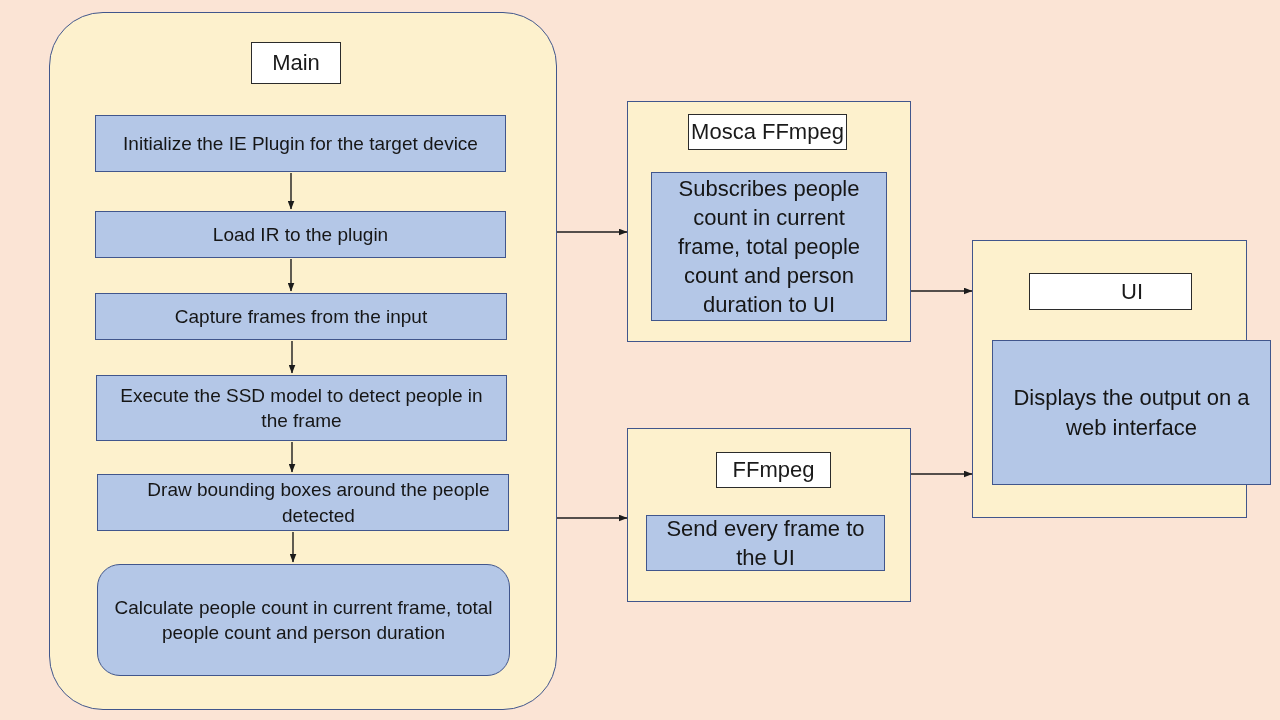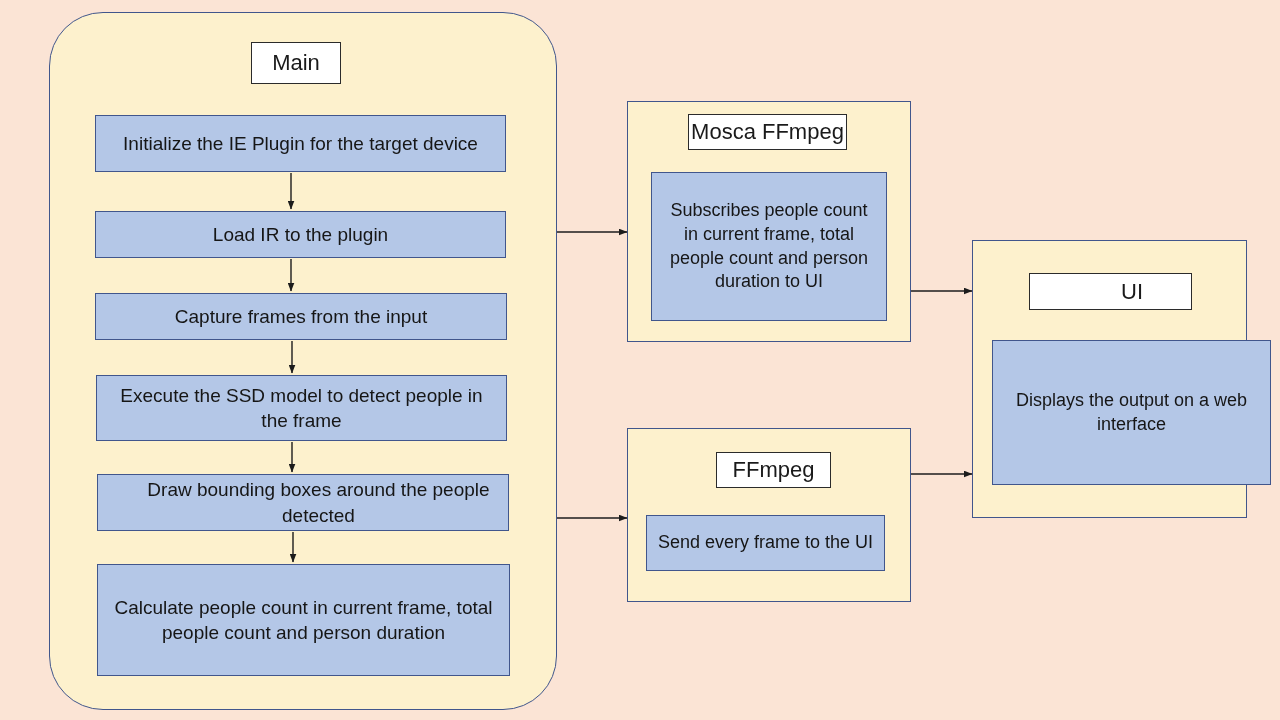--- a/index.html
+++ b/index.html
@@ -51,21 +51,21 @@
     display: flex;
     align-items: center;
     justify-content: center;
     text-align: center;
     color: #161616;
     font-size: 19px;
     line-height: 1.32;
     padding: 4px 10px;
   }
   .proc-box.small-txt {
-    font-size: 18px;
+    font-size: 22px;
   }
 
   
   svg.arrows {
     position: absolute;
     left: 0;
     top: 0;
     width: 1280px;
     height: 720px;
     pointer-events: none;
@@ -84,21 +84,21 @@
   <div class="proc-box" style="left:95px; top:115px; width:411px; height:57px;">Initialize the IE Plugin for the target device</div>
 
   <div class="proc-box" style="left:95px; top:211px; width:411px; height:47px;">Load IR to the plugin</div>
 
   <div class="proc-box" style="left:95px; top:293px; width:412px; height:47px;">Capture frames from the input</div>
 
   <div class="proc-box" style="left:96px; top:375px; width:411px; height:66px;">Execute the SSD model to detect people in the frame</div>
 
   <div class="proc-box" style="left:97px; top:474px; width:412px; height:57px;padding-left:41px;">Draw bounding boxes around the people detected</div>
 
-  <div class="proc-box" style="left:97px; top:564px; width:413px; height:112px;">Calculate people count in current frame, total people count and person duration</div>
+  <div class="proc-box" style="left:97px; top:564px; width:413px; height:112px;border-radius:23px;">Calculate people count in current frame, total people count and person duration</div>
 
   <div class="group-box" style="left:627px; top:101px; width:284px; height:241px;"></div>
 
   <div class="title-chip" style="left:688px; top:114px; width:159px; height:36px;">Mosca FFmpeg</div>
 
   <div class="proc-box small-txt" style="left:651px; top:172px; width:236px; height:149px;">Subscribes people count in current frame, total people count and person duration to UI</div>
 
   <div class="group-box" style="left:627px; top:428px; width:284px; height:174px;"></div>
 
   <div class="title-chip" style="left:700px; top:452px; width:115px; height:36px;margin-left:16px;">FFmpeg</div>

